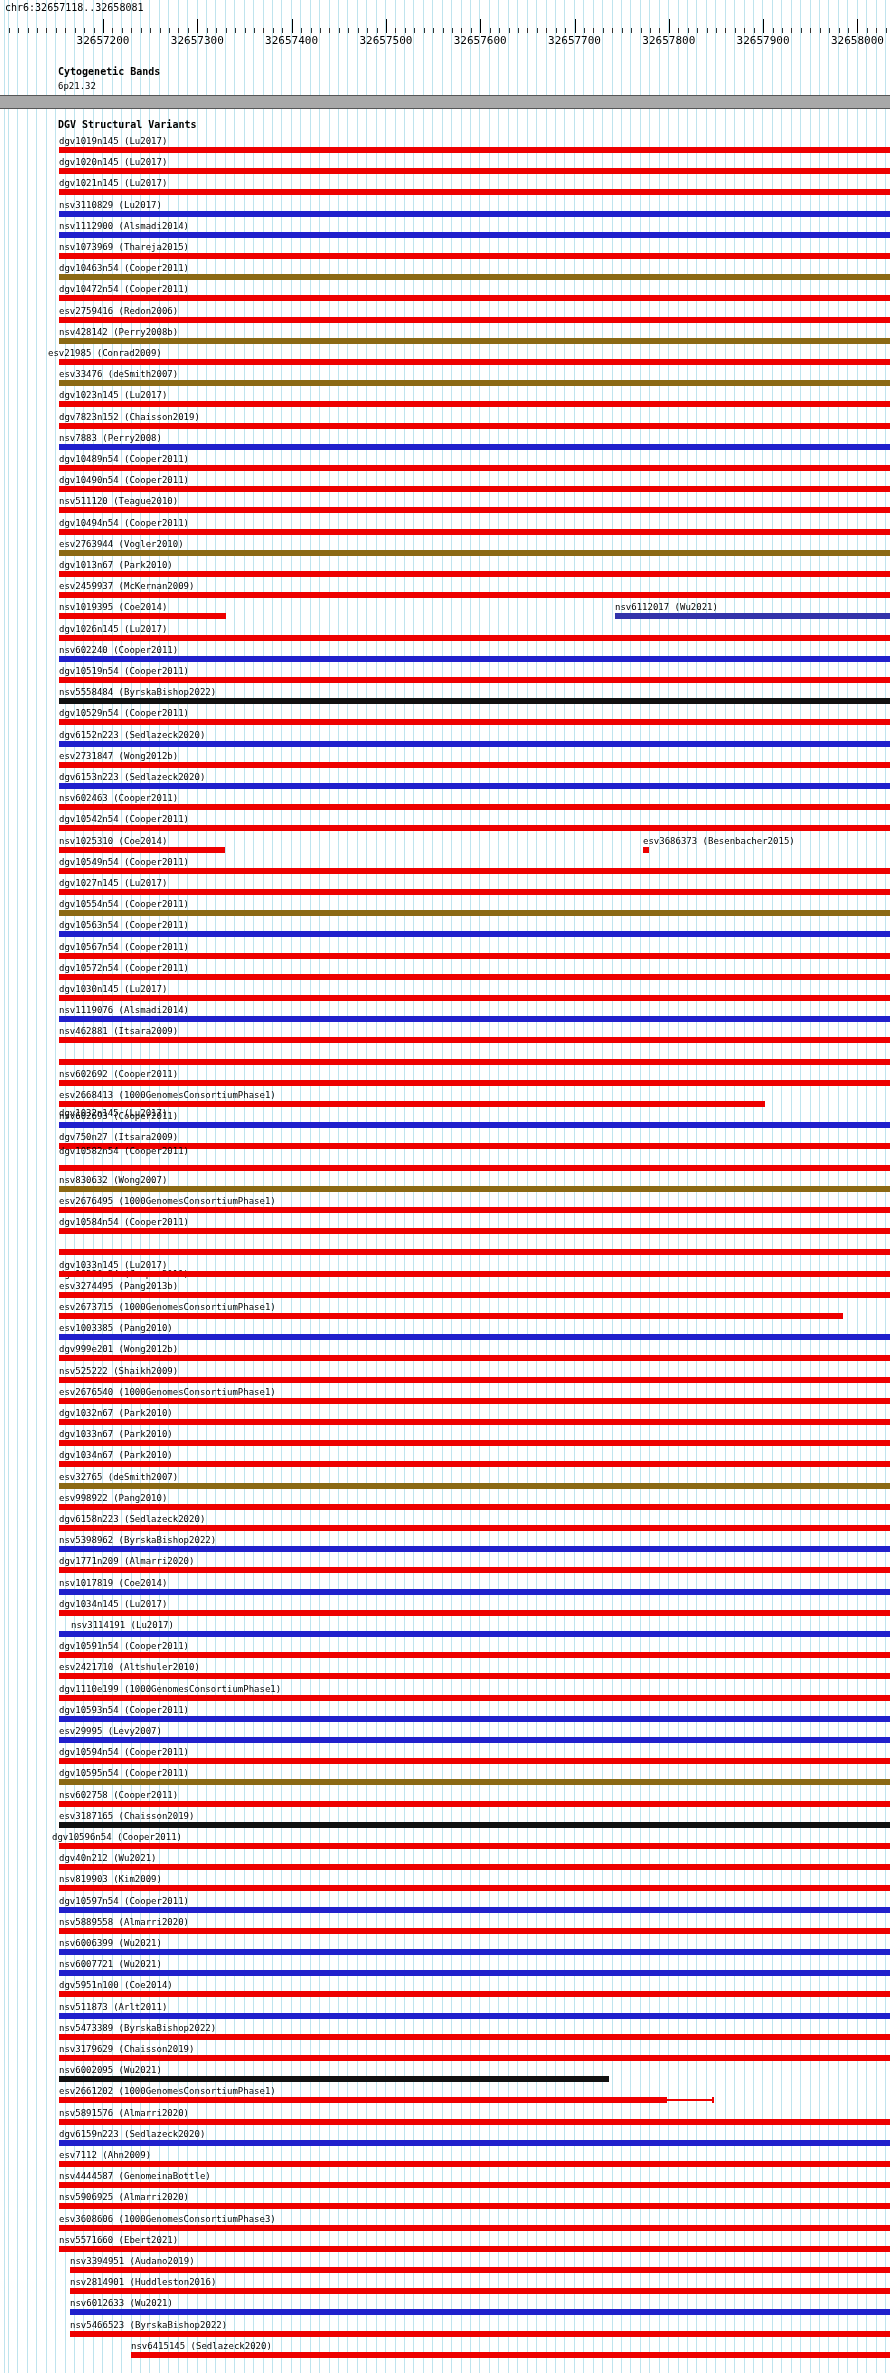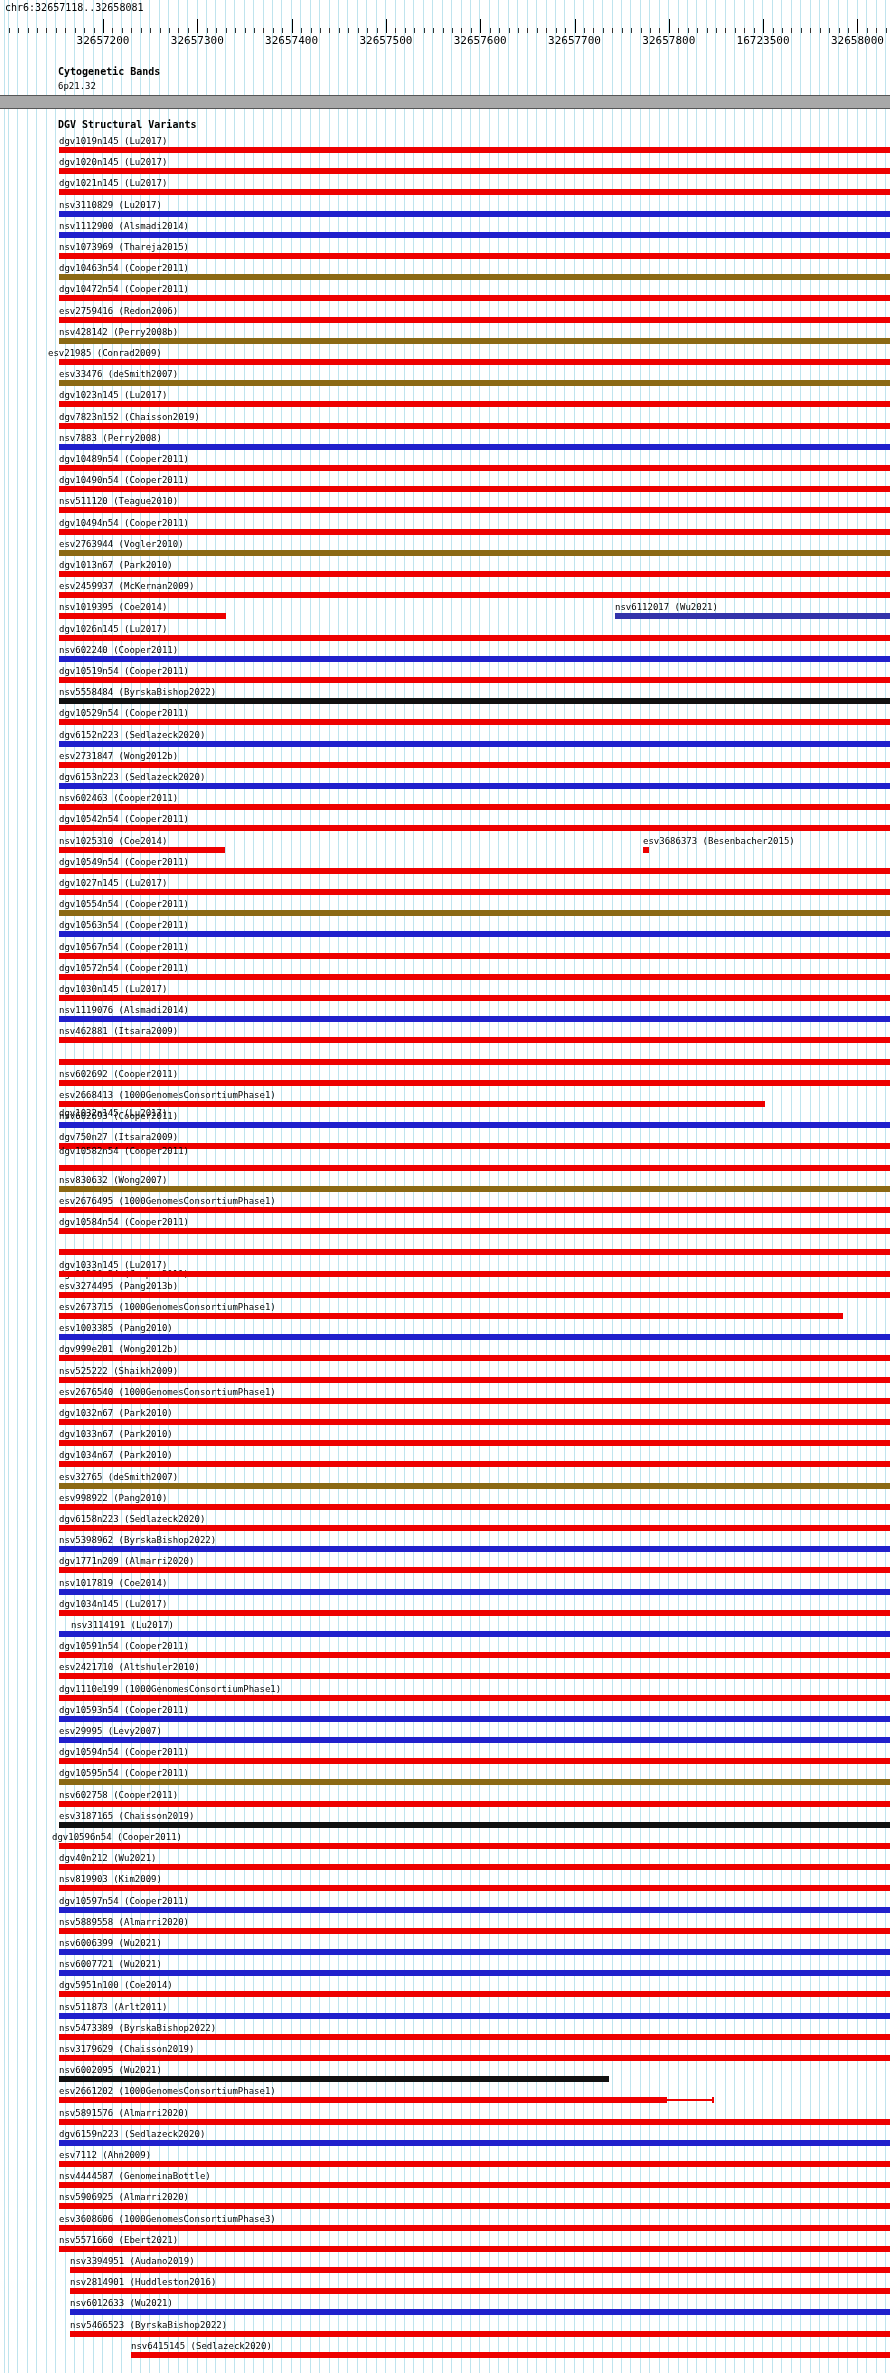--- a/index.html
+++ b/index.html
@@ -137,21 +137,21 @@
       <div class="tick-label" style="left: 291.6px;">32657400</div>
       <div class="tick major" style="left: 385.9px;"></div>
       <div class="tick-label" style="left: 385.9px;">32657500</div>
       <div class="tick major" style="left: 480.2px;"></div>
       <div class="tick-label" style="left: 480.2px;">32657600</div>
       <div class="tick major" style="left: 574.5px;"></div>
       <div class="tick-label" style="left: 574.5px;">32657700</div>
       <div class="tick major" style="left: 668.8px;"></div>
       <div class="tick-label" style="left: 668.8px;">32657800</div>
       <div class="tick major" style="left: 763.1px;"></div>
-      <div class="tick-label" style="left: 763.1px;">16723500</div>
+      <div class="tick-label" style="left: 763.1px;">32657900</div>
       <div class="tick major" style="left: 857.4px;"></div>
       <div class="tick-label" style="left: 857.4px;">32658000</div>
     </div>
   <div id="cytoband-title" class="section-title">Cytogenetic Bands</div>
   <div id="band-label">6p21.32</div>
   <div id="cytoband-bar" style="background: rgb(168, 168, 168);"></div>
   <div id="dgv-title" class="section-title">DGV Structural Variants</div>
   <div id="variants">
       <div class="feature-label" style="left: 59px; top: 136px;">dgv1019n145 (Lu2017)</div>
       <div class="feature-bar" style="left: 59px; width: 831px; top: 147px; height: 6px; background: rgb(238, 0, 0);"></div>

